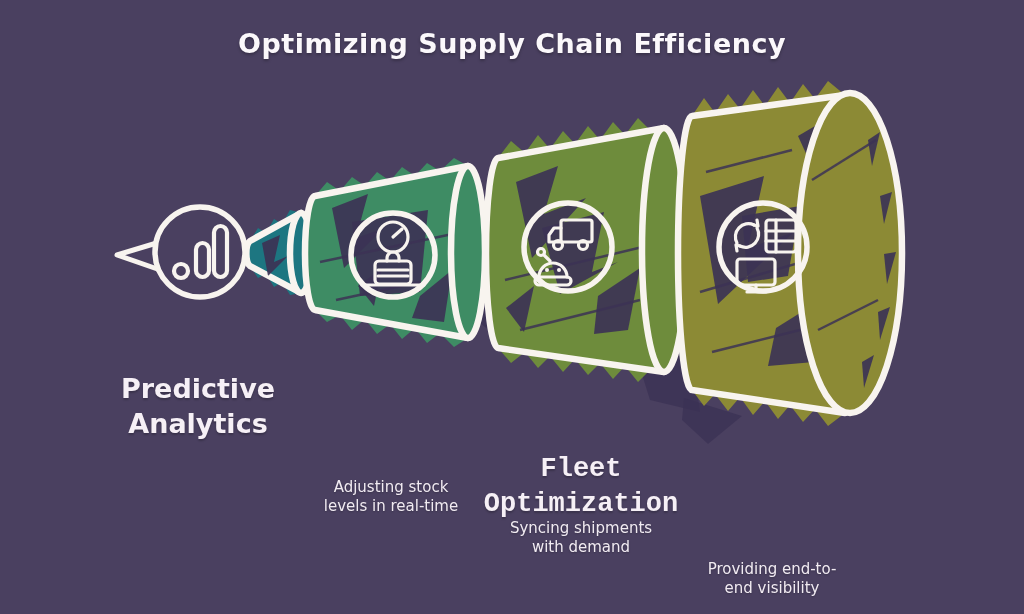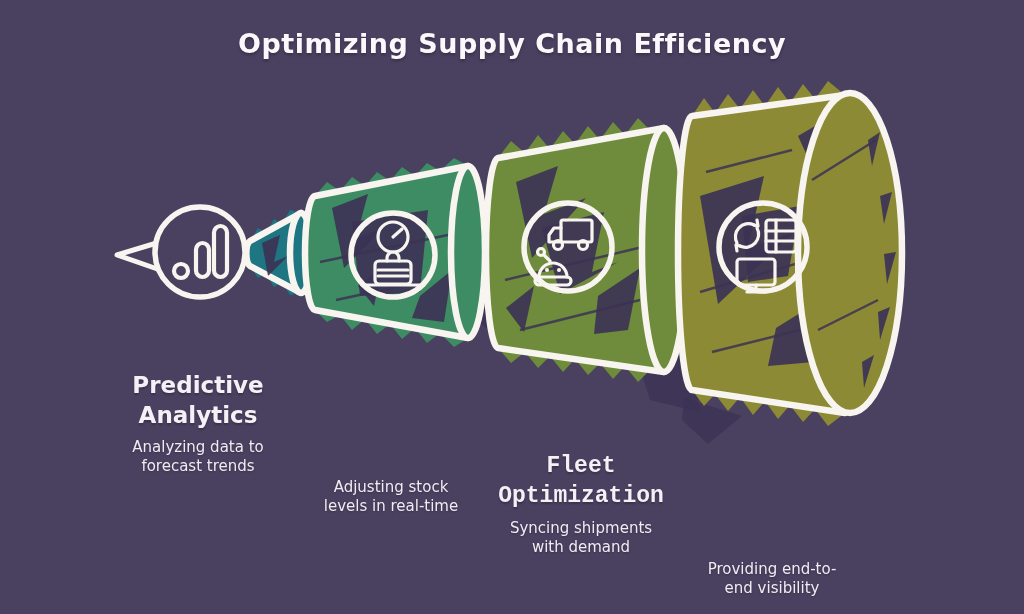--- a/index.html
+++ b/index.html
@@ -12,21 +12,21 @@
     position:absolute;left:0;right:0;top:28px;text-align:center;
     font-size:27px;font-weight:bold;color:#fbf8fb;letter-spacing:.5px;
     text-shadow:0 2px 3px rgba(0,0,0,.25);
   }
   svg{position:absolute;left:0;top:0;}
   .stage-label{
     position:absolute;transform:translateX(-50%);text-align:center;
     color:#f6f0f6;white-space:pre-line;
   }
   .stage-title{
-    font-size:23px;font-weight:bold;line-height:1.3;
+    font-size:27px;font-weight:bold;line-height:1.3;
     text-shadow:0 2px 2px rgba(0,0,0,.22);
   }
   .stage-desc{
     font-size:15px;font-weight:normal;line-height:1.28;color:#f1ebf2;
     text-shadow:0 1px 2px rgba(0,0,0,.22);
   }
   
   .seg-body{stroke:#f8f4ef;stroke-width:6.5;stroke-linejoin:round;}
   .seg-ellipse{stroke:#f8f4ef;stroke-width:6.5;}
   .tear{stroke:none;}
@@ -197,24 +197,20 @@
         <path d="M756,285 V291"></path>
         <path d="M747,292 H766"></path>
       </g>
     </g>
   </svg>
 
   <div class="stage-label" style="left:198px;top:352px;">
     <div class="stage-title">Predictive
 Analytics</div>
   </div>
-  <div class="stage-label" style="left:198px;top:419px;">
-    <div class="stage-desc">Analyzing data to
-forecast trends</div>
-  </div>
 
   <div class="stage-label" style="left:391px;top:459px;">
     <div class="stage-desc">Adjusting stock
 levels in real-time</div>
   </div>
 
   <div class="stage-label" style="left:581px;top:434px;font-family:Liberation Mono, monospace;">
     <div class="stage-title">Fleet
 Optimization</div>
   </div>

